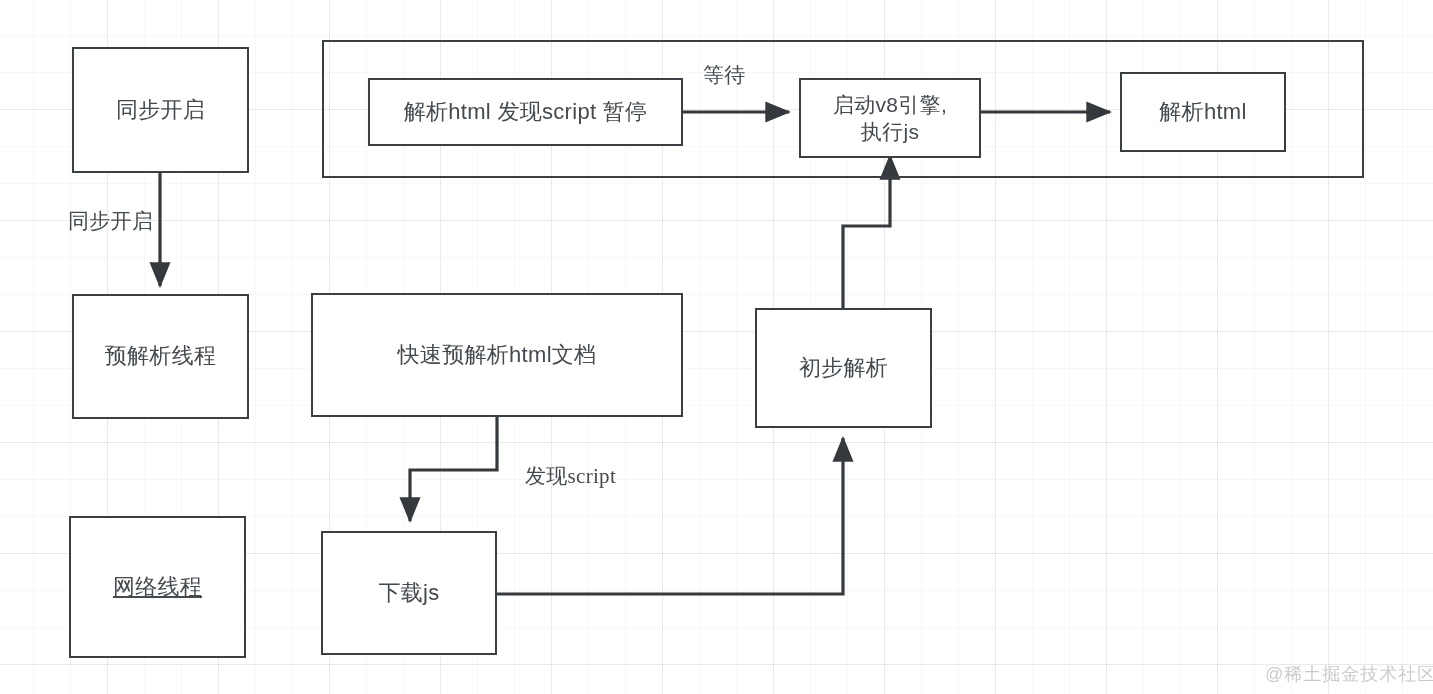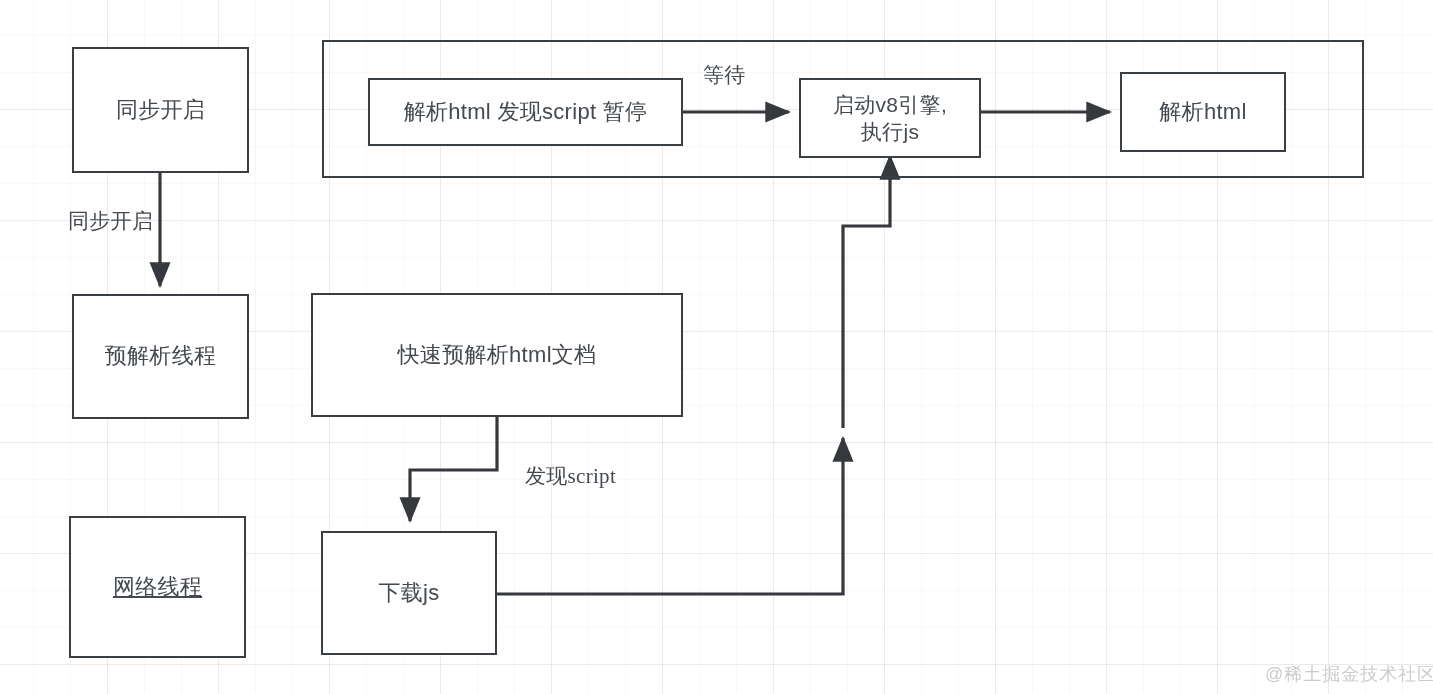--- a/index.html
+++ b/index.html
@@ -106,20 +106,21 @@
 
   <div class="node" style="left:368px; top:78px; width:315px; height:68px;">解析html 发现script 暂停</div>
 
   <div class="node" style="left:799px; top:78px; width:182px; height:80px; font-size:21px;">启动v8引擎,
 执行js</div>
 
   <div class="node" style="left:1120px; top:72px; width:166px; height:80px;">解析html</div>
 
   <div class="node" style="left:311px; top:293px; width:372px; height:124px;">快速预解析html文档</div>
 
+  <div class="node" style="left:755px; top:308px; width:177px; height:120px;">初步解析</div>
 
   <div class="node" style="left:321px; top:531px; width:176px; height:124px;">下载js</div>
 
   <div class="edge-label" style="left:68px; top:210px;">同步开启</div>
 
   <div class="edge-label" style="left:703px; top:64px;">等待</div>
 
   <div class="edge-label" style="left:525px; top:466px;font-family:Liberation Serif, serif;">发现script</div>
 
   <div class="watermark" style="left:1265px; top:665px;">@稀土掘金技术社区</div>

